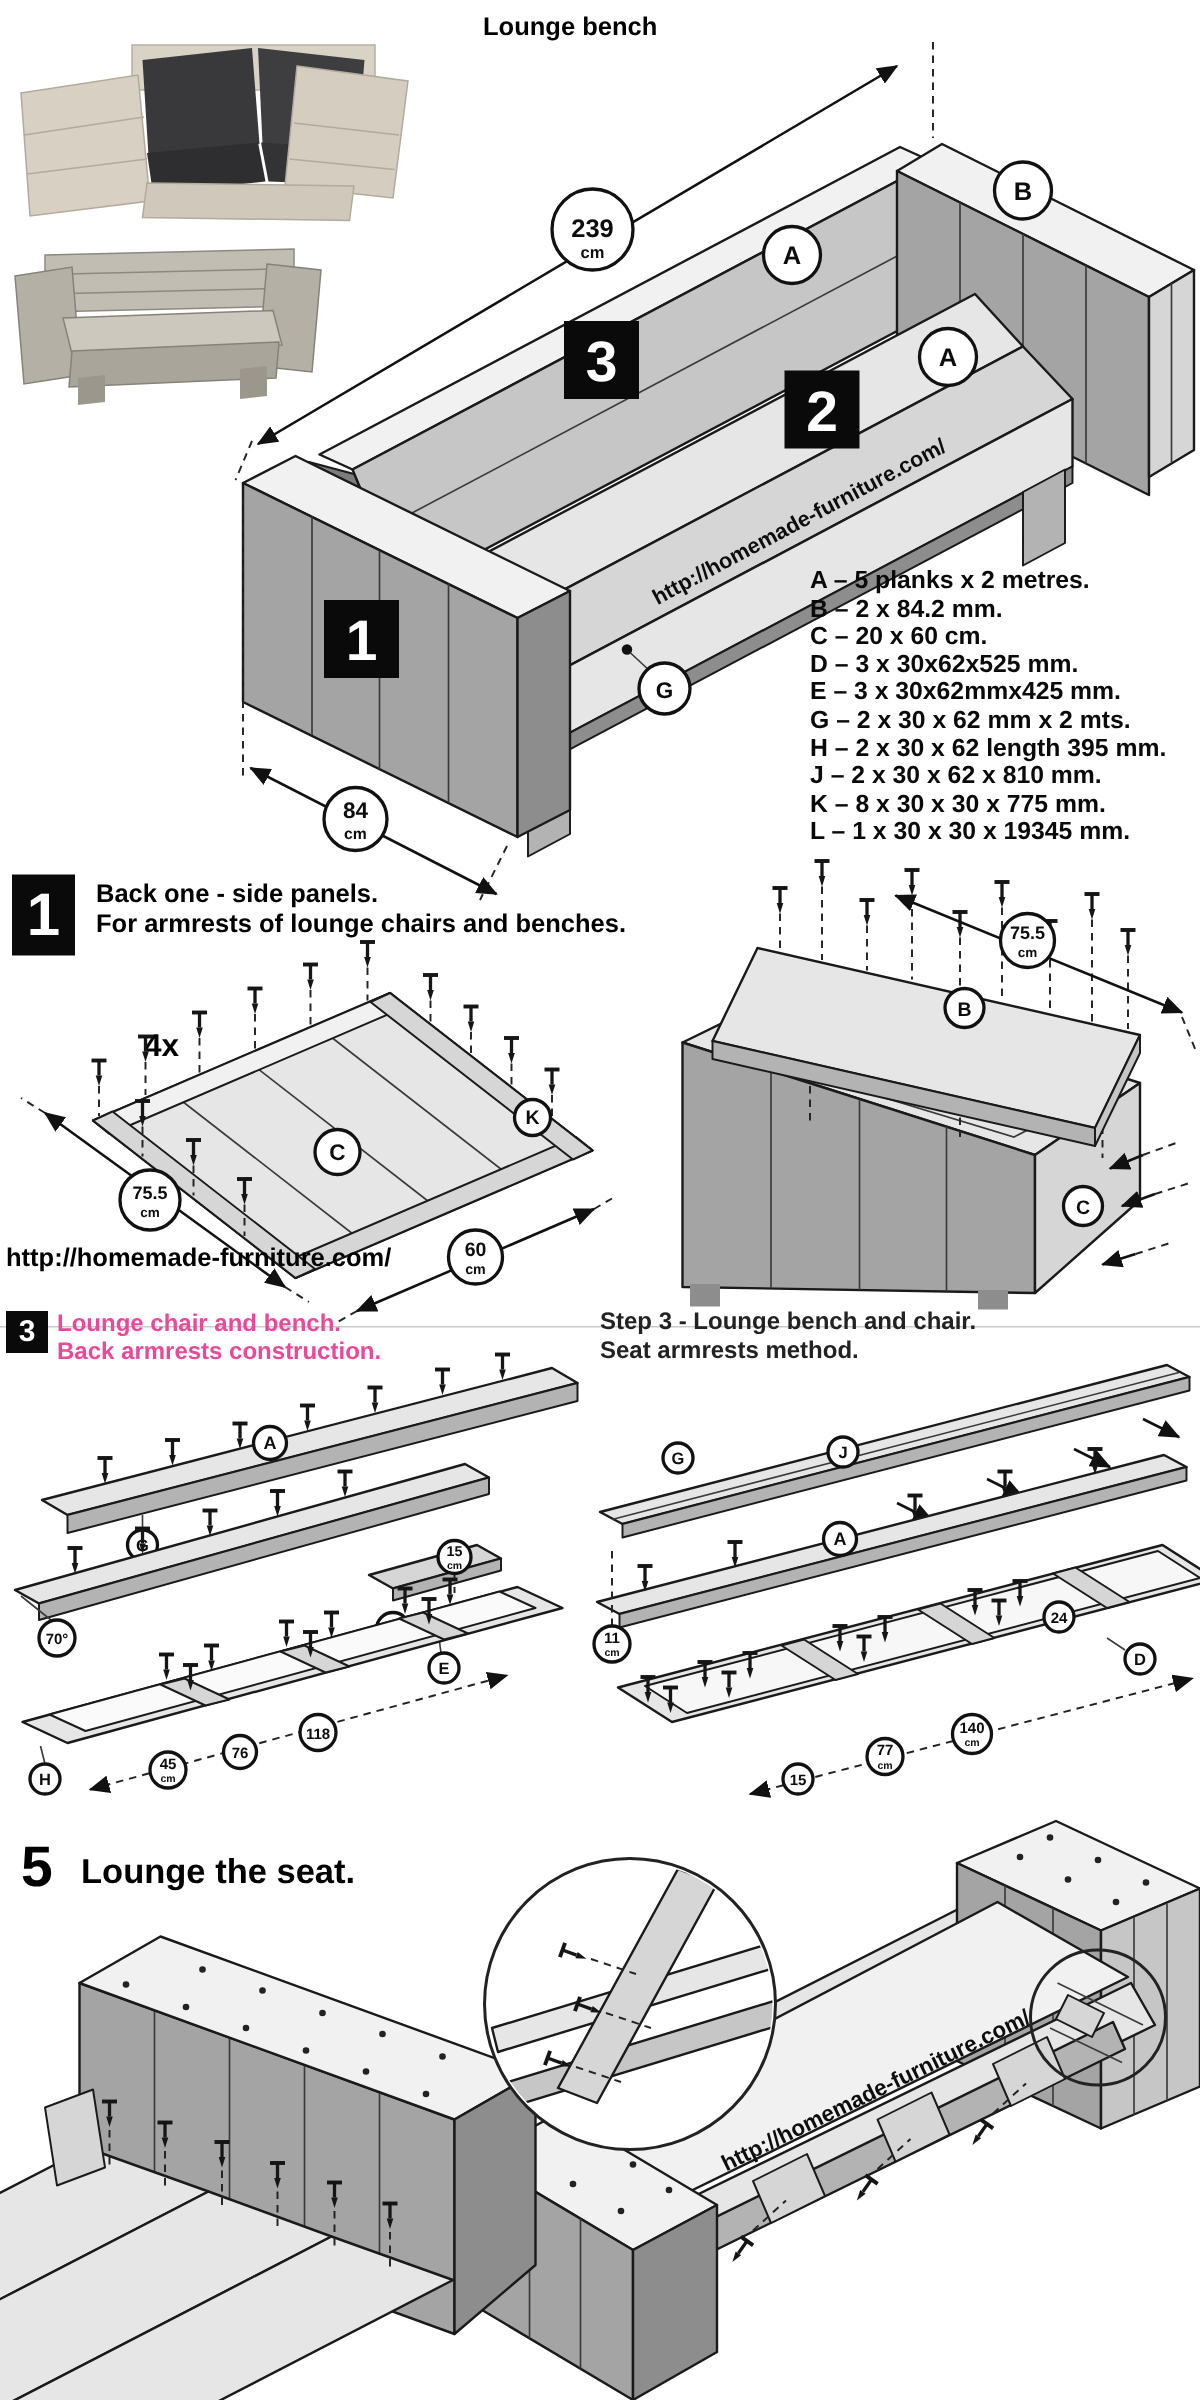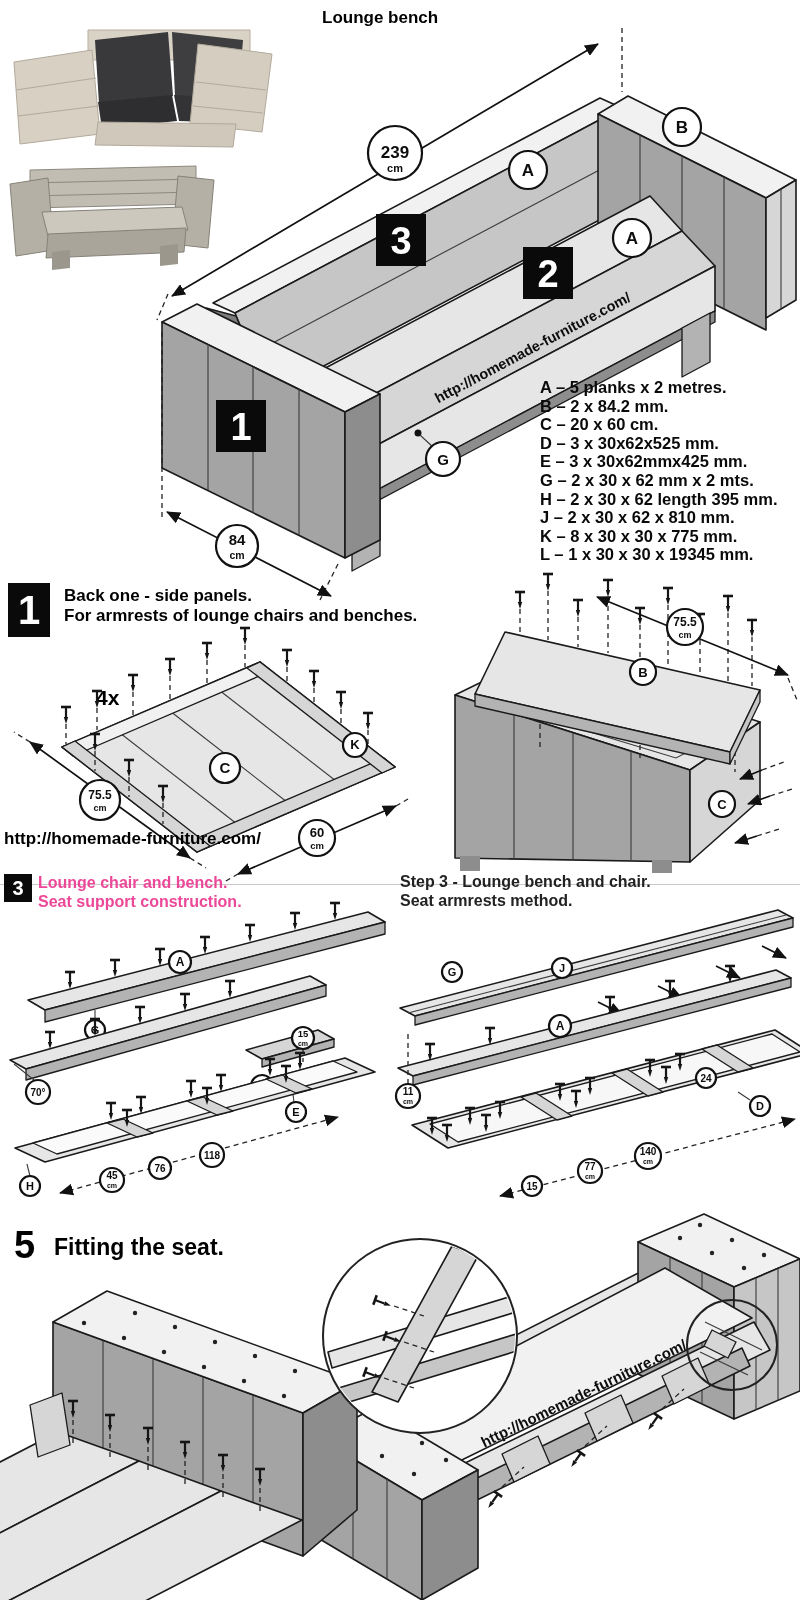--- a/index.html
+++ b/index.html
@@ -338,21 +338,21 @@
       <line class="dash" x1="770" y1="796" x2="792" y2="789"></line>
       <line class="dash" x1="757" y1="836" x2="779" y2="829"></line>
     </g>
   </svg>
 
   <div class="divider" style="top:884px"></div>
 
   <div class="blackbox" style="left:4px;top:874px;width:28px;height:28px;font-size:20px;">3</div>
   <div class="h-title" style="left:38px;top:873px;font-size:16px;line-height:19px;color:#ec4899;">
     <div>Lounge chair and bench.</div>
-    <div>Seat support construction.</div>
+    <div>Back armrests construction.</div>
   </div>
 
   <svg class="layer" style="left:0;top:900px" width="400" height="300" viewBox="0 900 400 300">
 
     <g>
       <polygon class="s f-e" points="28,1000 368,912 385,922 45,1010"></polygon>
       <polygon class="s2 f-b" points="45,1010 385,922 385,934 45,1022"></polygon>
       <use href="#screw" x="70" y="972"></use>
         <use href="#screw" x="115" y="960"></use>
       <use href="#screw" x="160" y="949"></use>
@@ -499,21 +499,21 @@
       <circle class="lc" cx="590" cy="1171" r="12"></circle>
       <text class="tc" x="590" y="1170" font-size="10">77</text>
       <text class="tc" x="590" y="1179" font-size="7">cm</text>
       <circle class="lc" cx="648" cy="1156" r="13"></circle>
       <text class="tc" x="648" y="1155" font-size="10">140</text>
       <text class="tc" x="648" y="1164" font-size="7">cm</text>
     </g>
   </svg>
 
   <div class="h-title" style="left:14px;top:1224px;font-size:38px;">5</div>
-  <div class="h-title" style="left:54px;top:1234px;font-size:23px;">Fitting the seat.</div>
+  <div class="h-title" style="left:54px;top:1234px;font-size:23px;">Lounge the seat.</div>
 
   <svg class="layer" style="left:0;top:1205px" width="800" height="395" viewBox="0 1205 800 395">
 
     <g>
       <polygon class="s f-e" points="372,1408 660,1262 684,1274 396,1420"></polygon>
 
       <polygon class="s f-w" points="638,1242 704,1214 800,1259 734,1287"></polygon>
       <circle cx="680" cy="1238" r="2.2" fill="#222"></circle>
         <circle cx="712" cy="1253" r="2.2" fill="#222"></circle>
       <circle cx="744" cy="1268" r="2.2" fill="#222"></circle>

